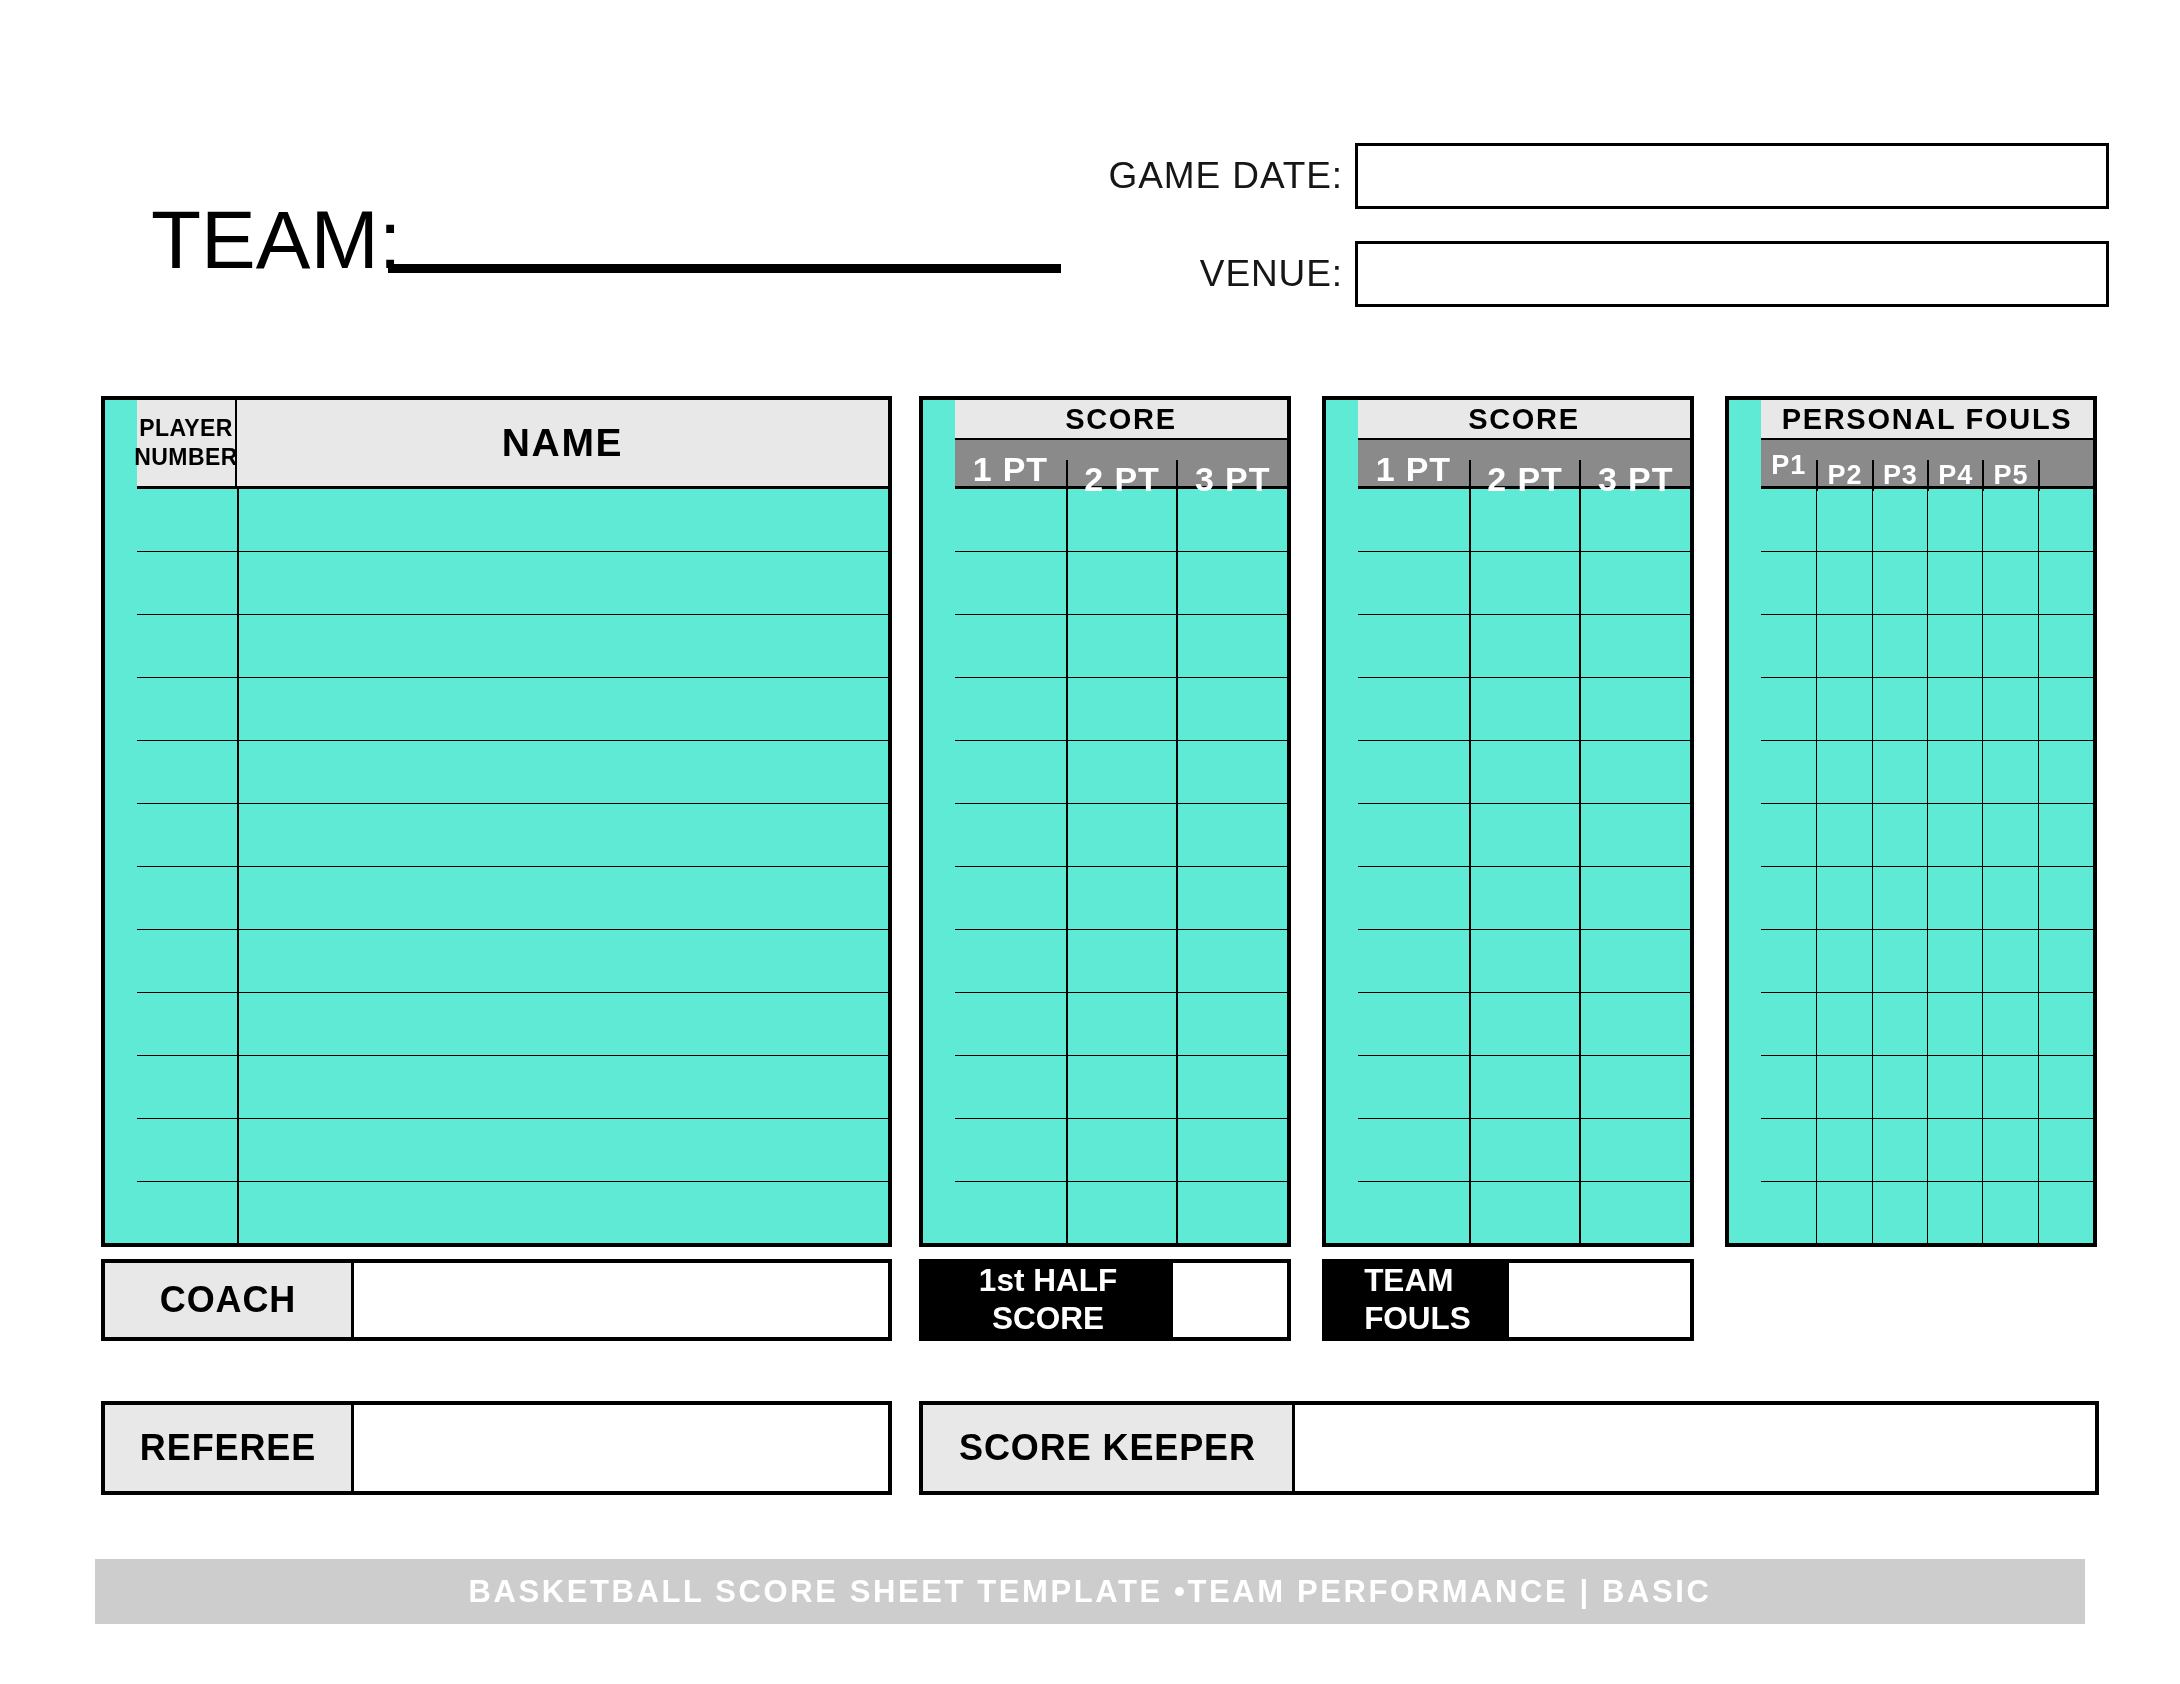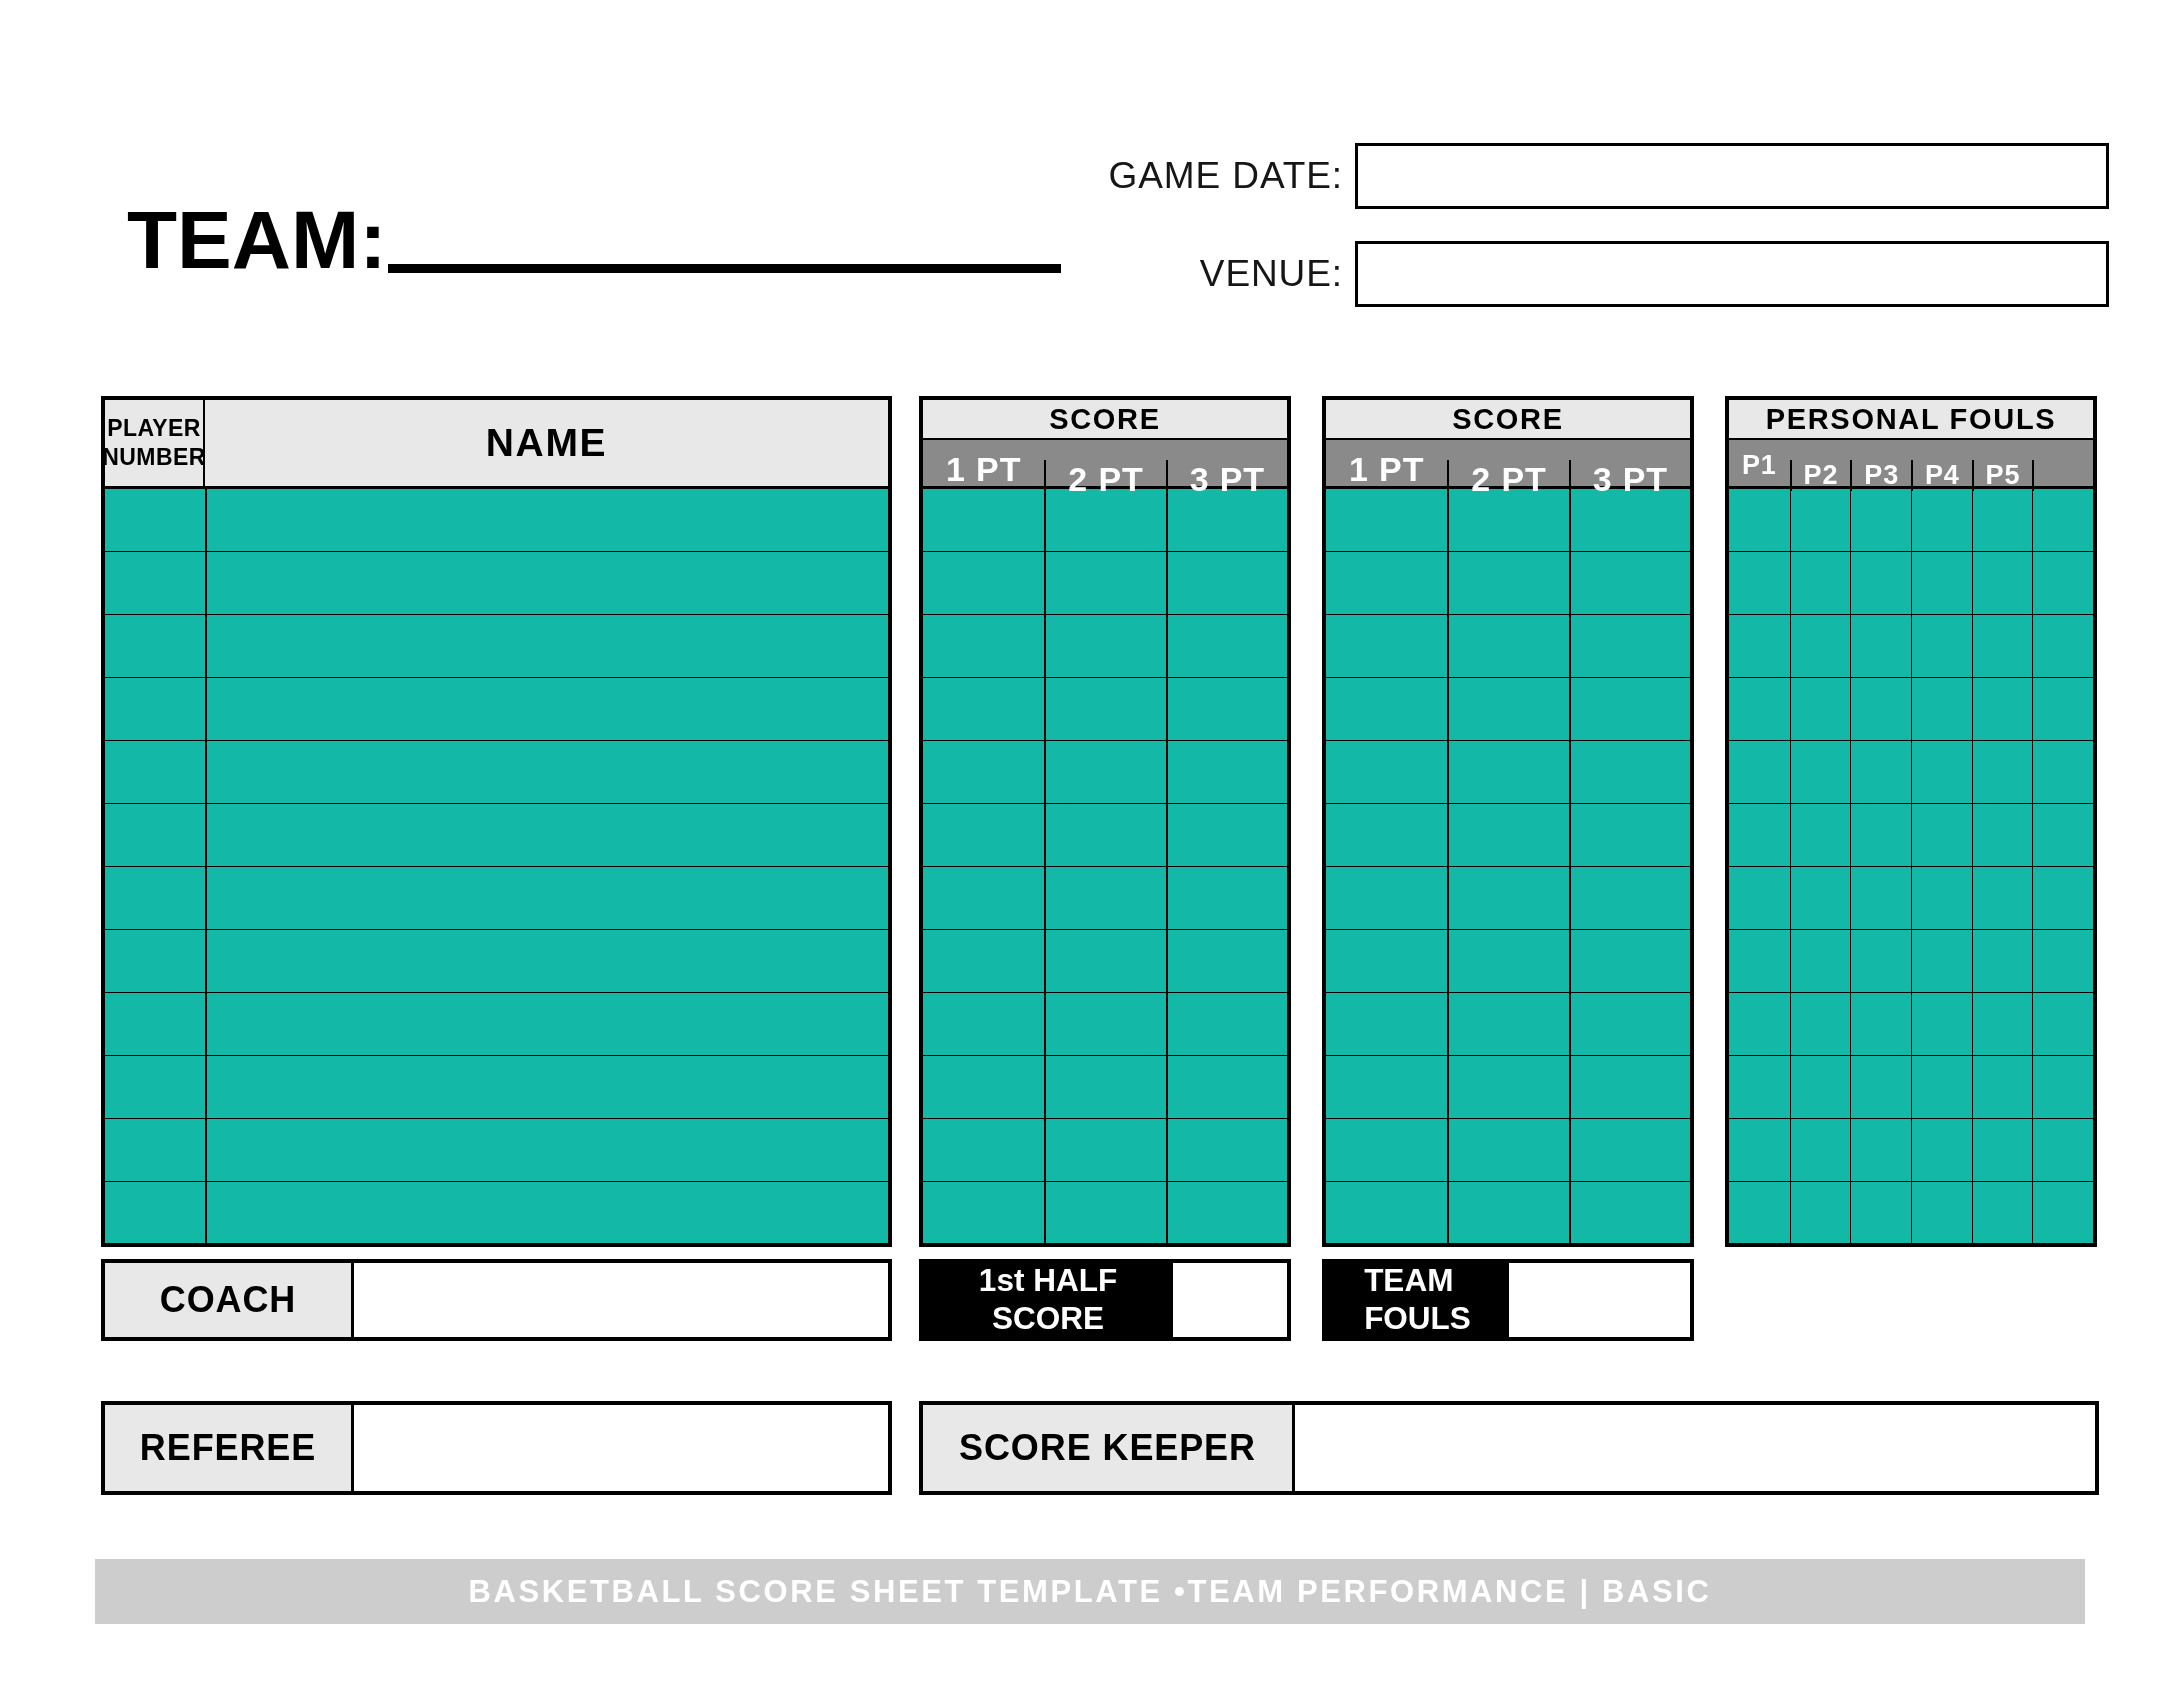--- a/index.html
+++ b/index.html
@@ -5,32 +5,32 @@
 <style>
   * { margin:0; padding:0; box-sizing:border-box; }
   html,body { background:#fff; }
   .sheet {
     position:relative; width:2181px; height:1685px;
     background:var(--paper,#ffffff); color:var(--ink,#000);
     font-family:"Liberation Sans", sans-serif; overflow:hidden;
   }
 
   
-  .team-label { position:absolute; left:127px; top:193px; font-size:82px; font-weight:700; letter-spacing:0; }
+  .team-label { position:absolute; left:151px; top:193px; font-size:82px; font-weight:400; letter-spacing:0; }
   .team-underline { position:absolute; left:388px; top:264px; width:673px; height:8.5px; background:var(--ink,#000); }
 
   .field-row { position:absolute; right:72px; display:flex; align-items:center; gap:12px; }
   .field-row.game-date { top:143px; }
   .field-row.venue { top:241px; }
   .field-label { width:409px; text-align:right; font-size:37px; font-weight:400; color:#161616; letter-spacing:0.9px; }
   .field-box { width:754px; height:66px; border:3.4px solid var(--ink,#000); background:#fff; }
 
   
   .tables { position:absolute; left:101px; top:396px; display:flex; }
-  .table { border:4.3px solid var(--ink,#000); background:#14b8a6; }
+  .table { border:4.3px solid var(--ink,#000); background:#5eead4;padding-left:32px; }
   .table.roster { width:791px; margin-right:27px; }
   .table.score  { width:372px; margin-right:31px; }
   .table.fouls  { width:372px; }
 
   .roster-header { height:89px; border-bottom:3.4px solid #000; background:var(--header-gray,#e8e8e8); display:grid; grid-template-columns:100px 1fr; }
   .roster-header .num-h { border-right:2.6px solid #000; display:flex; flex-direction:column; align-items:center; justify-content:center; font-size:23px; font-weight:700; line-height:1.25; letter-spacing:0.4px; }
   .roster-header .name-h { display:flex; align-items:center; justify-content:center; font-size:39px; font-weight:700; letter-spacing:1.7px; }
 
   .table .title { height:40px; border-bottom:2.6px solid #000; background:var(--header-gray,#e8e8e8); display:flex; align-items:center; justify-content:center; font-size:29px; font-weight:700; letter-spacing:1.7px; }
   .table .subhead { height:49px; border-bottom:3.4px solid #000; background:var(--subhead-gray,#8a8a8a); display:grid; color:#fff; }

